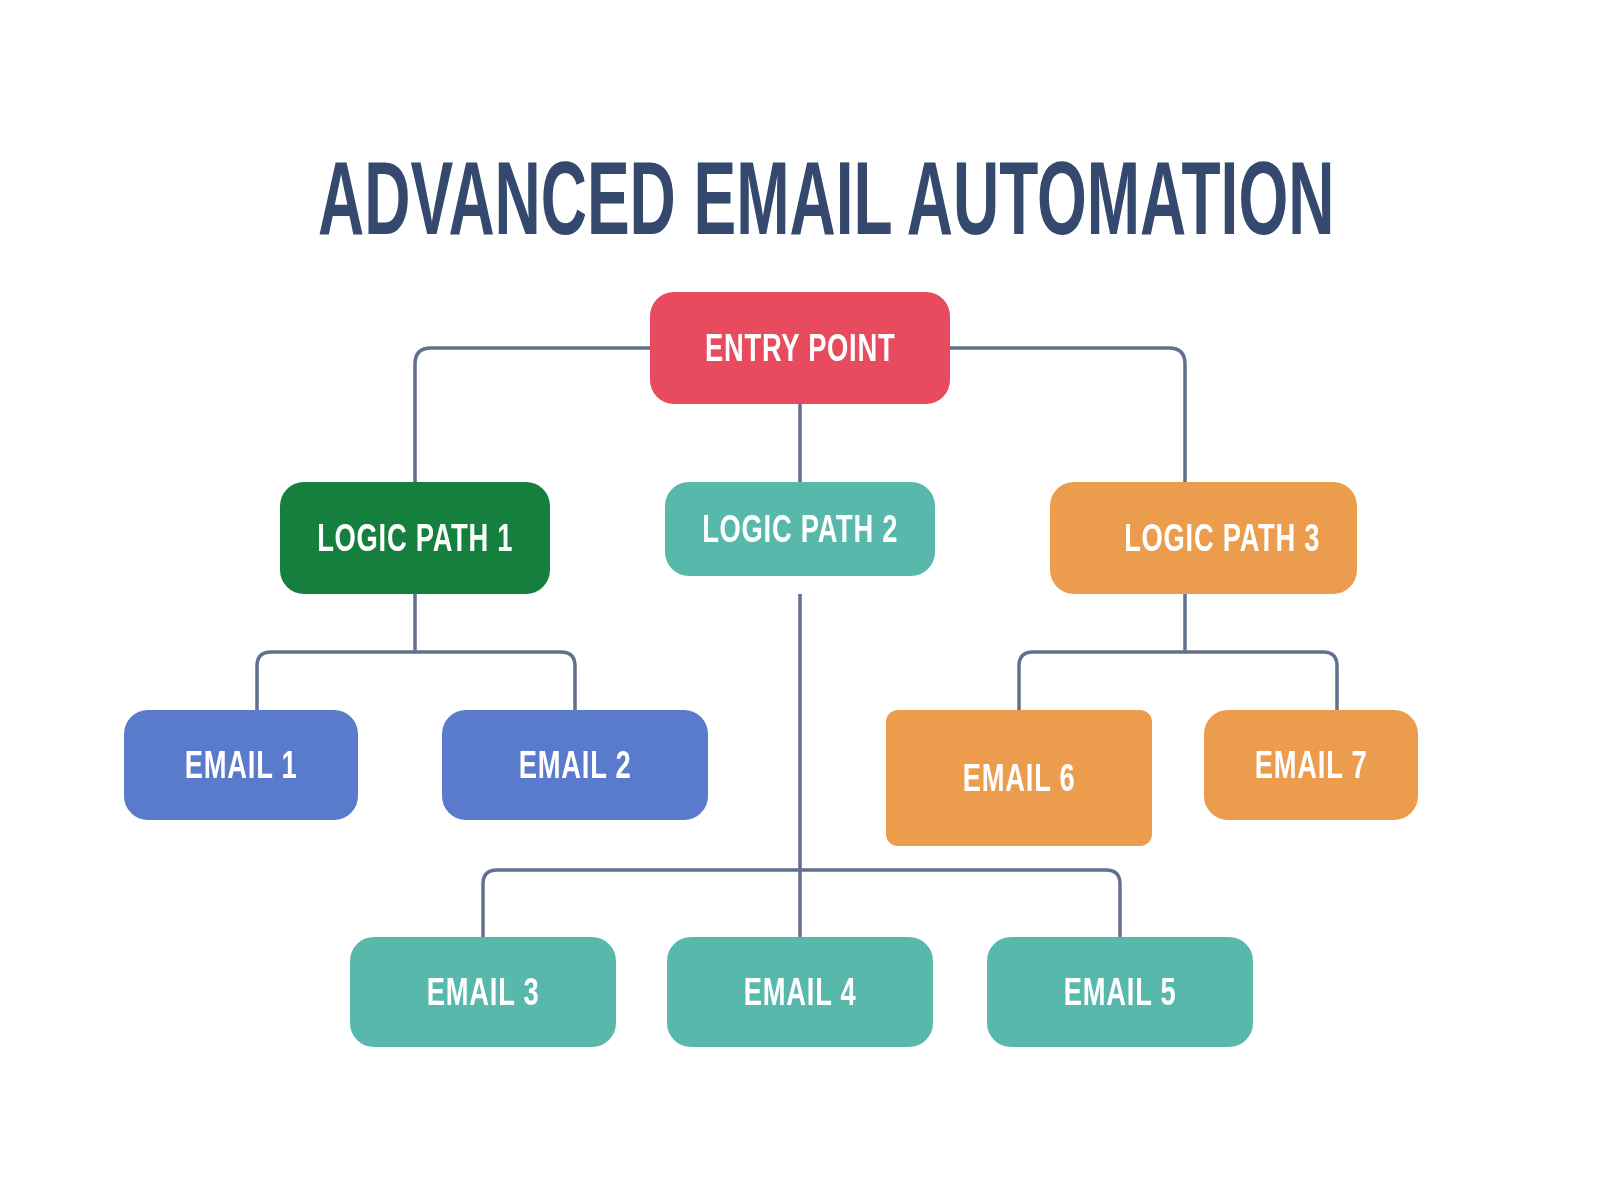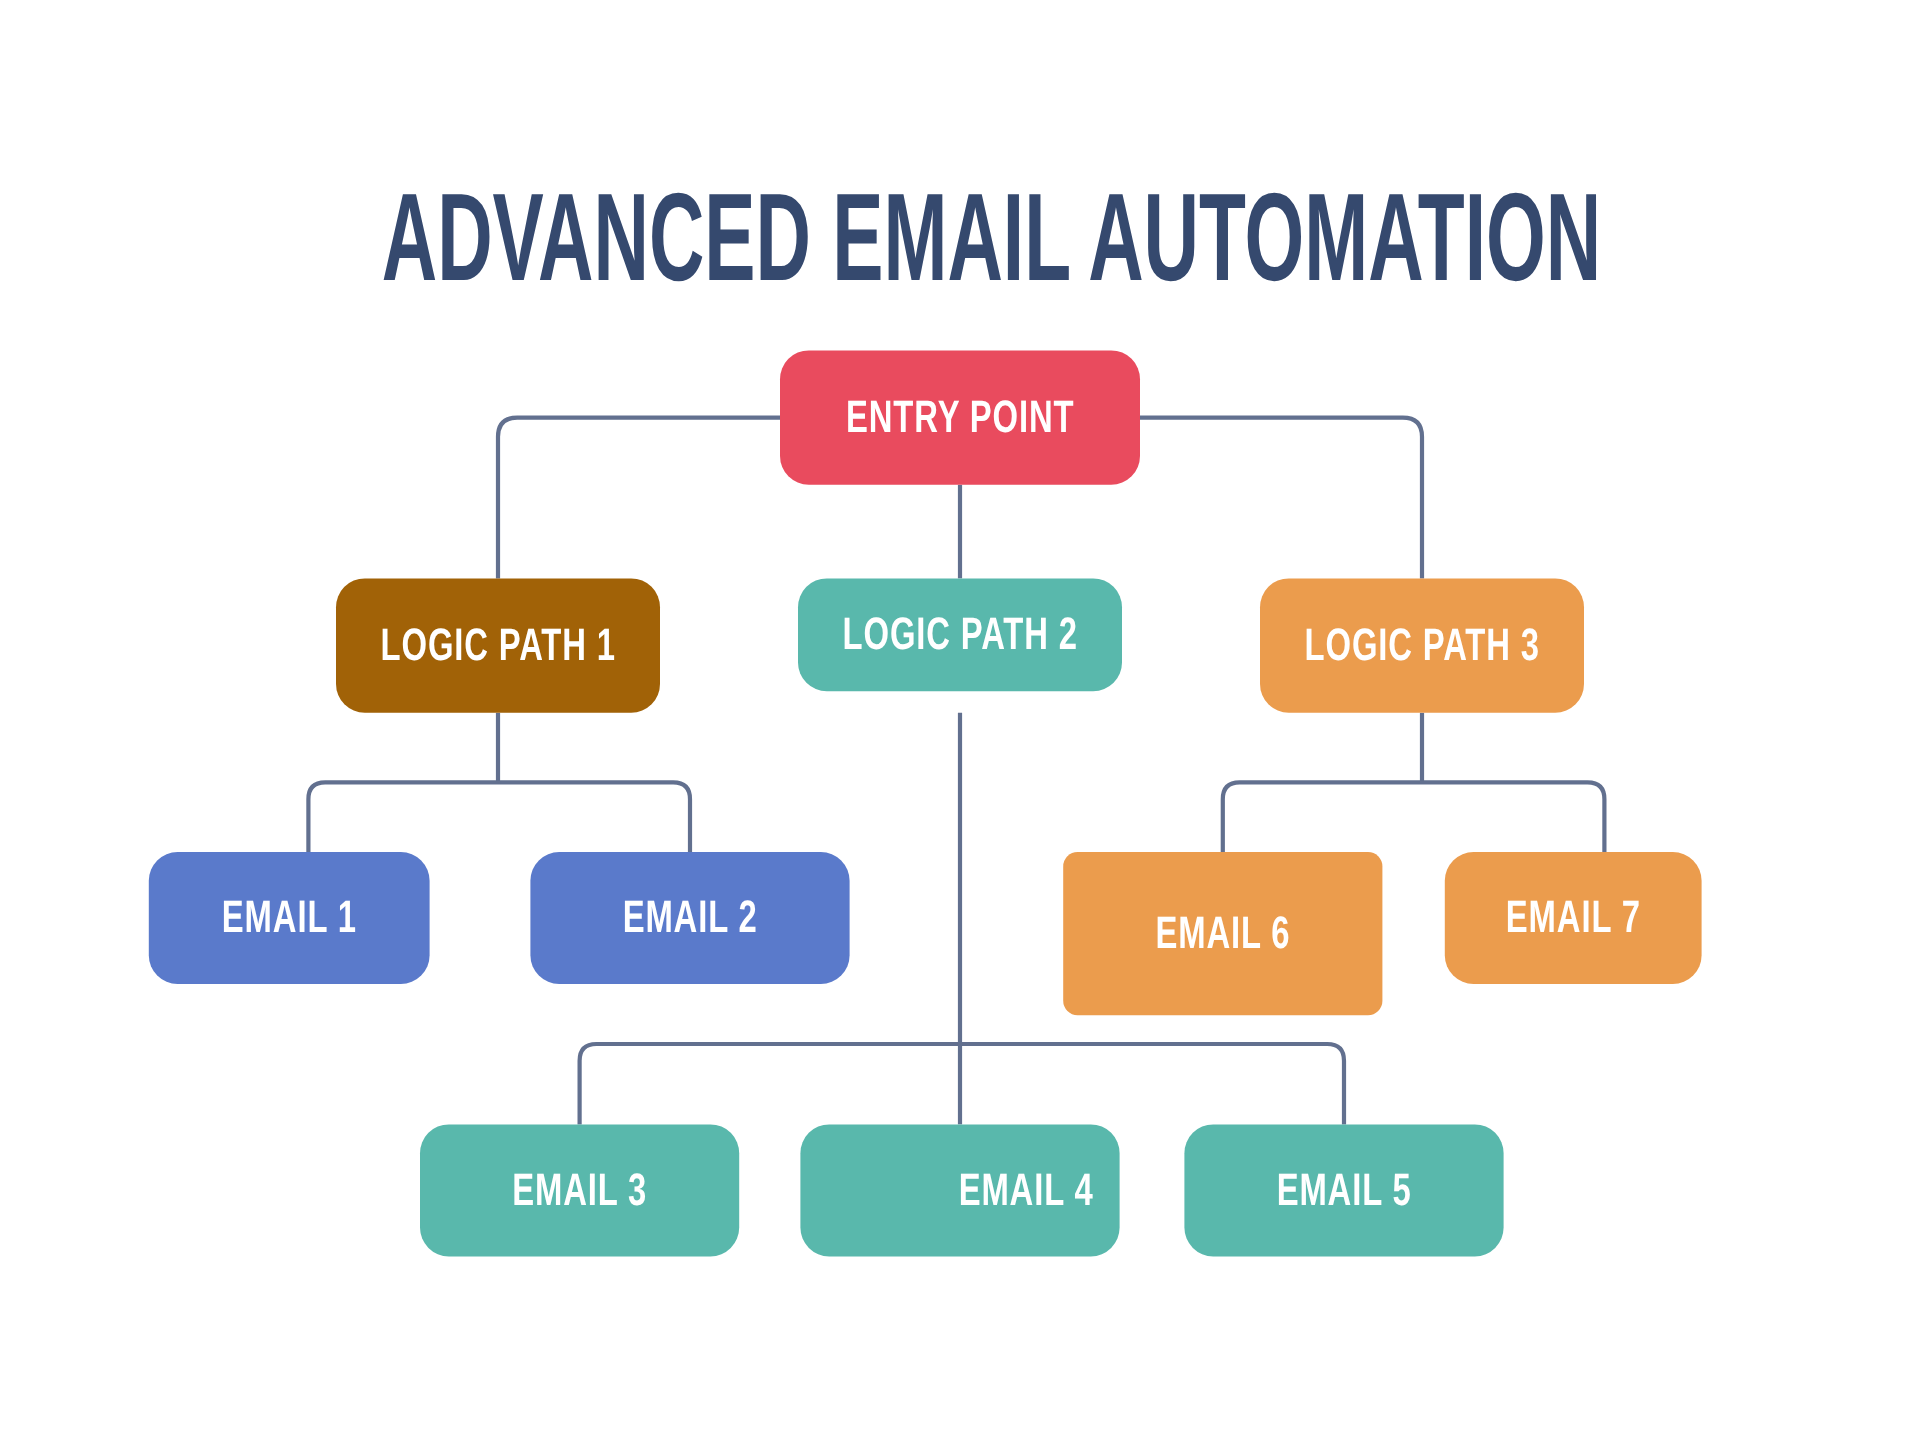--- a/index.html
+++ b/index.html
@@ -71,43 +71,43 @@
       <path d="M 1185 594 L 1185 652" class="connector" stroke="#62708F"></path>
       <path d="M 1019 710 L 1019 666 Q 1019 652 1033 652 L 1323 652 Q 1337 652 1337 666 L 1337 710" class="connector" stroke="#62708F"></path>
       <path d="M 800 594 L 800 870" class="connector" stroke="#62708F"></path>
       <path d="M 483 937 L 483 884 Q 483 870 497 870 L 1106 870 Q 1120 870 1120 884 L 1120 937" class="connector" stroke="#62708F"></path>
       <path d="M 800 870 L 800 937" class="connector" stroke="#62708F"></path>
     </svg>
 
 <div class="node" style="left: 650px; top: 292px; width: 300px; height: 112px; background: rgb(233, 75, 94); align-items: center;">
       <span class="node-label" style="color: rgb(255, 255, 255);">ENTRY POINT</span>
     </div>
-    <div class="node" style="left: 280px; top: 482px; width: 270px; height: 112px; background: #a16207; justify-content: center;">
+    <div class="node" style="left: 280px; top: 482px; width: 270px; height: 112px; background: #15803d; justify-content: center;">
       <span class="node-label" style="color: rgb(255, 255, 255);">LOGIC PATH 1</span>
     </div>
     <div class="node" style="left: 665px; top: 482px; width: 270px; height: 94px; background: rgb(89, 184, 172);">
       <span class="node-label" style="color: rgb(255, 255, 255);">LOGIC PATH 2</span>
     </div>
-    <div class="node" style="left: 1050px; top: 482px; width: 270px; height: 112px; background: rgb(235, 156, 77);">
+    <div class="node" style="left: 1050px; top: 482px; width: 270px; height: 112px; background: rgb(235, 156, 77); padding-left: 37px;">
       <span class="node-label" style="color: rgb(255, 255, 255);">LOGIC PATH 3</span>
     </div>
     <div class="node" style="left: 124px; top: 710px; width: 234px; height: 110px; background: rgb(90, 122, 203);">
       <span class="node-label" style="color: rgb(255, 255, 255);">EMAIL 1</span>
     </div>
     <div class="node" style="left: 442px; top: 710px; width: 266px; height: 110px; background: rgb(90, 122, 203);">
       <span class="node-label" style="color: rgb(255, 255, 255);">EMAIL 2</span>
     </div>
     <div class="node" style="left: 886px; top: 710px; width: 266px; height: 136px; background: rgb(235, 156, 77); border-radius: 12px;">
       <span class="node-label" style="color: rgb(255, 255, 255);">EMAIL 6</span>
     </div>
     <div class="node" style="left: 1204px; top: 710px; width: 214px; height: 110px; background: rgb(235, 156, 77);">
       <span class="node-label" style="color: rgb(255, 255, 255);">EMAIL 7</span>
     </div>
     <div class="node" style="left: 350px; top: 937px; width: 266px; height: 110px; background: rgb(89, 184, 172);">
       <span class="node-label" style="color: rgb(255, 255, 255);">EMAIL 3</span>
     </div>
-    <div class="node" style="left: 667px; top: 937px; width: 266px; height: 110px; background: rgb(89, 184, 172); justify-content: flex-end;">
+    <div class="node" style="left: 667px; top: 937px; width: 266px; height: 110px; background: rgb(89, 184, 172);">
       <span class="node-label" style="color: rgb(255, 255, 255);">EMAIL 4</span>
     </div>
     <div class="node" style="left: 987px; top: 937px; width: 266px; height: 110px; background: rgb(89, 184, 172);">
       <span class="node-label" style="color: rgb(255, 255, 255);">EMAIL 5</span>
     </div>
   </div>
 
 </body></html>

